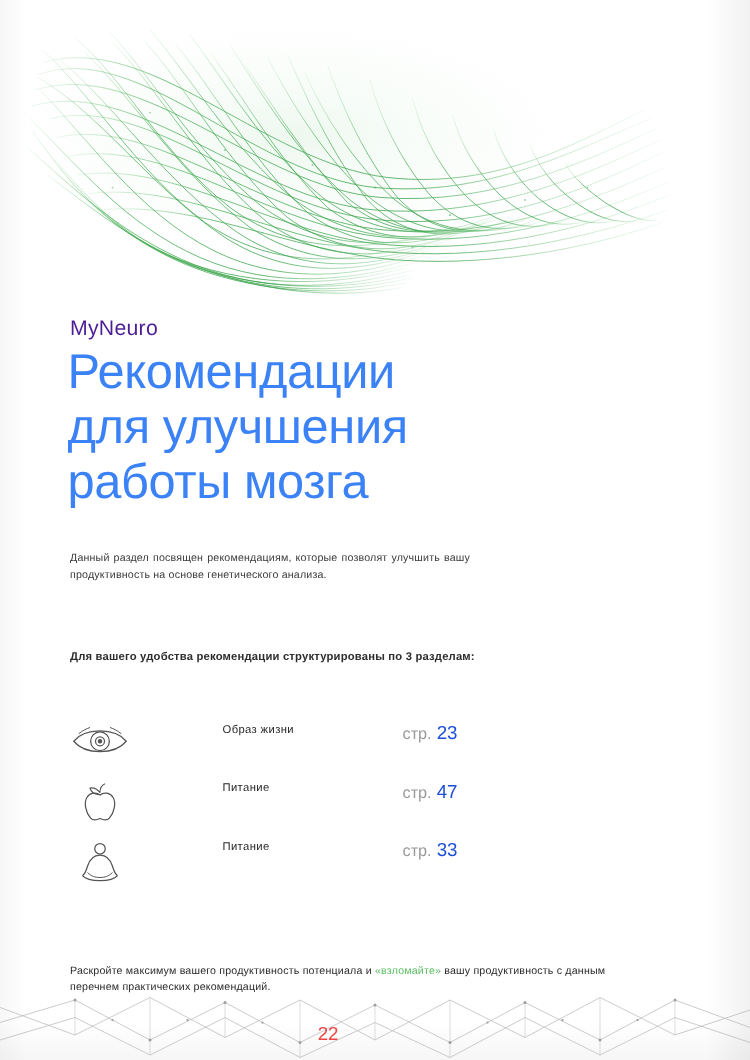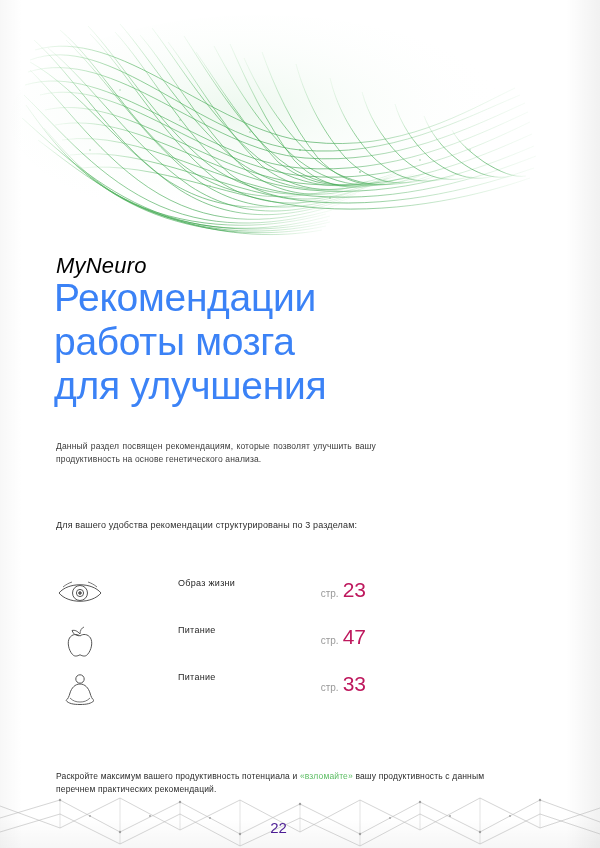--- a/index.html
+++ b/index.html
@@ -52,25 +52,24 @@
     left: 0;
     width: 600px;
     height: 260px;
     pointer-events: none;
   }
 
   .brand {
     position: absolute;
     top: 253px;
     left: 56px;
-    font-size: 22px;
-    color: #000000;
+    font-size: 17px;
+    color: #4c1d95;
     letter-spacing: 0.2px;
     font-weight: 400;
-    font-style: italic;
   }
 
   .title {
     position: absolute;
     top: 276px;
     left: 54px;
     width: 470px;
     font-size: 39px;
     line-height: 44px;
     color: #3b82f6;
@@ -92,20 +91,21 @@
 
   .structured {
     position: absolute;
     top: 518px;
     left: 56px;
     width: 330px;
     font-size: 9px;
     line-height: 15px;
     color: #2d2d2d;
     letter-spacing: 0.15px;
+    font-weight: bold;
   }
 
   .sections {
     position: absolute;
     top: 578px;
     left: 56px;
     width: 310px;
   }
   .section-row {
     display: flex;
@@ -128,27 +128,27 @@
     letter-spacing: 0.3px;
     padding-left: 60px;
   }
   .section-page {
     flex: 0 0 auto;
     display: flex;
     align-items: baseline;
     color: #8b8b8b;
   }
   .page-prefix {
-    font-size: 10px;
+    font-size: 13px;
     color: #9a9a9a;
     margin-right: 4px;
   }
   .page-num {
-    font-size: 21px;
-    color: #be185d;
+    font-size: 15px;
+    color: #1d4ed8;
     font-weight: 400;
   }
 
   .closing {
     position: absolute;
     top: 770px;
     left: 56px;
     width: 470px;
     font-size: 8.5px;
     line-height: 13px;
@@ -168,22 +168,21 @@
     height: 60px;
     pointer-events: none;
   }
   .page-number {
     position: absolute;
     bottom: 12px;
     left: 0;
     width: 525px;
     text-align: center;
     font-size: 15px;
-    color: #4c1d95;
-    padding-left: 16px;
+    color: #ef4444;
   }
 </style>
 </head>
 <body>
 
 <div class="page">
 
   <div class="hero-art">
     <svg width="600" height="260" viewBox="0 0 600 260" xmlns="http://www.w3.org/2000/svg">
       <defs>
@@ -259,22 +258,22 @@
   </div>
 
   <div class="edge-shade-right"></div>
   <div class="edge-shade-left"></div>
   <div class="edge-shade-bottom"></div>
 
   <div class="brand">MyNeuro</div>
 
   <div class="title">
     <div>Рекомендации</div>
+    <div>для улучшения</div>
     <div>работы мозга</div>
-    <div>для улучшения</div>
   </div>
 
   <div class="intro">Данный раздел посвящен рекомендациям, которые позволят улучшить вашу продуктивность на основе генетического анализа.</div>
 
   <div class="structured">Для вашего удобства рекомендации структурированы по 3 разделам:</div>
 
   <div class="sections">
 
     <div class="section-row">
       <div class="section-icon">

